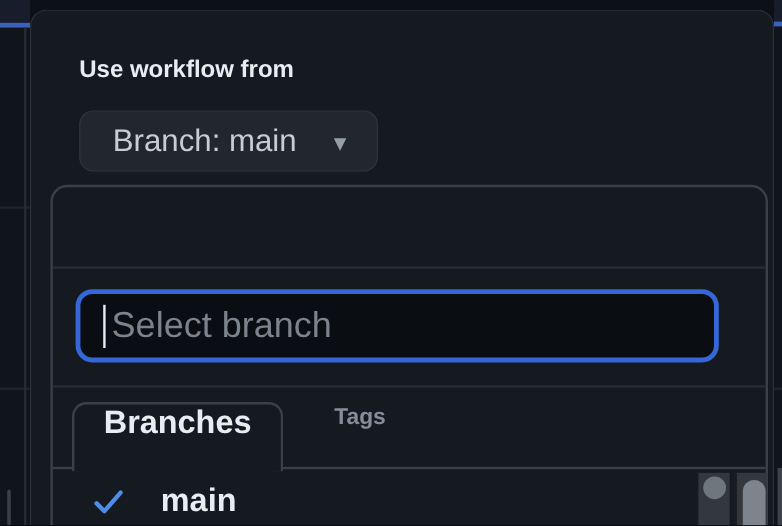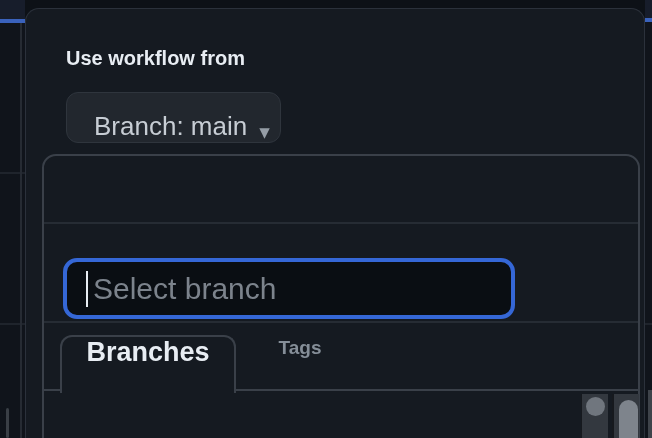--- a/index.html
+++ b/index.html
@@ -53,22 +53,22 @@
     border-bottom:none;
     border-radius:14px 14px 0 0;
     overflow:hidden;
   }
   .popover-heading{
     position:absolute;left:40px;top:34px;
     font-size:20px;font-weight:700;color:var(--text-primary);line-height:30px;
   }
   .branch-btn{
     position:absolute;left:40px;top:83px;height:51px;
-    display:inline-flex;align-items:flex-end;gap:12px;
-    padding:0 10px 0 27px;
+    display:inline-flex;align-items:center;gap:31px;
+    padding:0 25px 0 27px;
     background:var(--btn-bg);
     border:1px solid var(--btn-border);
     border-radius:12px;
     font-size:26px;color:var(--text-secondary);
     cursor:pointer;
   }
   .caret{font-size:21px;color:#959da6;line-height:1;padding-top:3px;}
 
   
   .ref-panel{
@@ -78,21 +78,21 @@
     border-radius:14px;
   }
   .ref-title{
     position:absolute;left:31px;top:21px;
     font-size:27px;font-weight:700;color:var(--text-primary);
   }
   .divider{position:absolute;left:0;right:0;height:2px;background:var(--divider);}
   .divider-header{top:66px;}
   .divider-input{top:165px;}
 
-  .search-wrap{position:absolute;left:19px;top:102px;width:452px;height:61px;}
+  .search-wrap{position:absolute;left:19px;top:85px;width:536px;height:61px;}
   .search-input{
     width:100%;height:100%;
     background:var(--input-bg);
     border:4px solid var(--focus-blue);
     border-radius:14px;
     padding:0 20px 0 26px;
     font-family:"Liberation Sans","DejaVu Sans",sans-serif;
     font-size:30px;color:var(--text-primary);
     outline:none;
   }
@@ -173,20 +173,26 @@
 
       <div class="tabbar-line"></div>
       <div class="tab tab-selected">
         <span>Branches</span>
       </div>
       <div class="tab tab-plain">
         <span>Tags</span>
       </div>
 
       <div class="ref-list">
+        <div class="ref-row">
+          <svg class="check-icon" viewBox="0 0 27 24">
+            <path d="M3.5 13.5 L10 20 L23.5 4.5" fill="none" stroke="#4d8ce8" stroke-width="3.6" stroke-linecap="round" stroke-linejoin="round"></path>
+          </svg>
+          <span class="ref-row-label">main</span>
+        </div>
 
         <div class="scroll-track scroll-track-a">
           <div class="thumb-a"></div>
         </div>
         <div class="scroll-track scroll-track-b">
           <div class="thumb-b"></div>
         </div>
       </div>
 
     </div>

